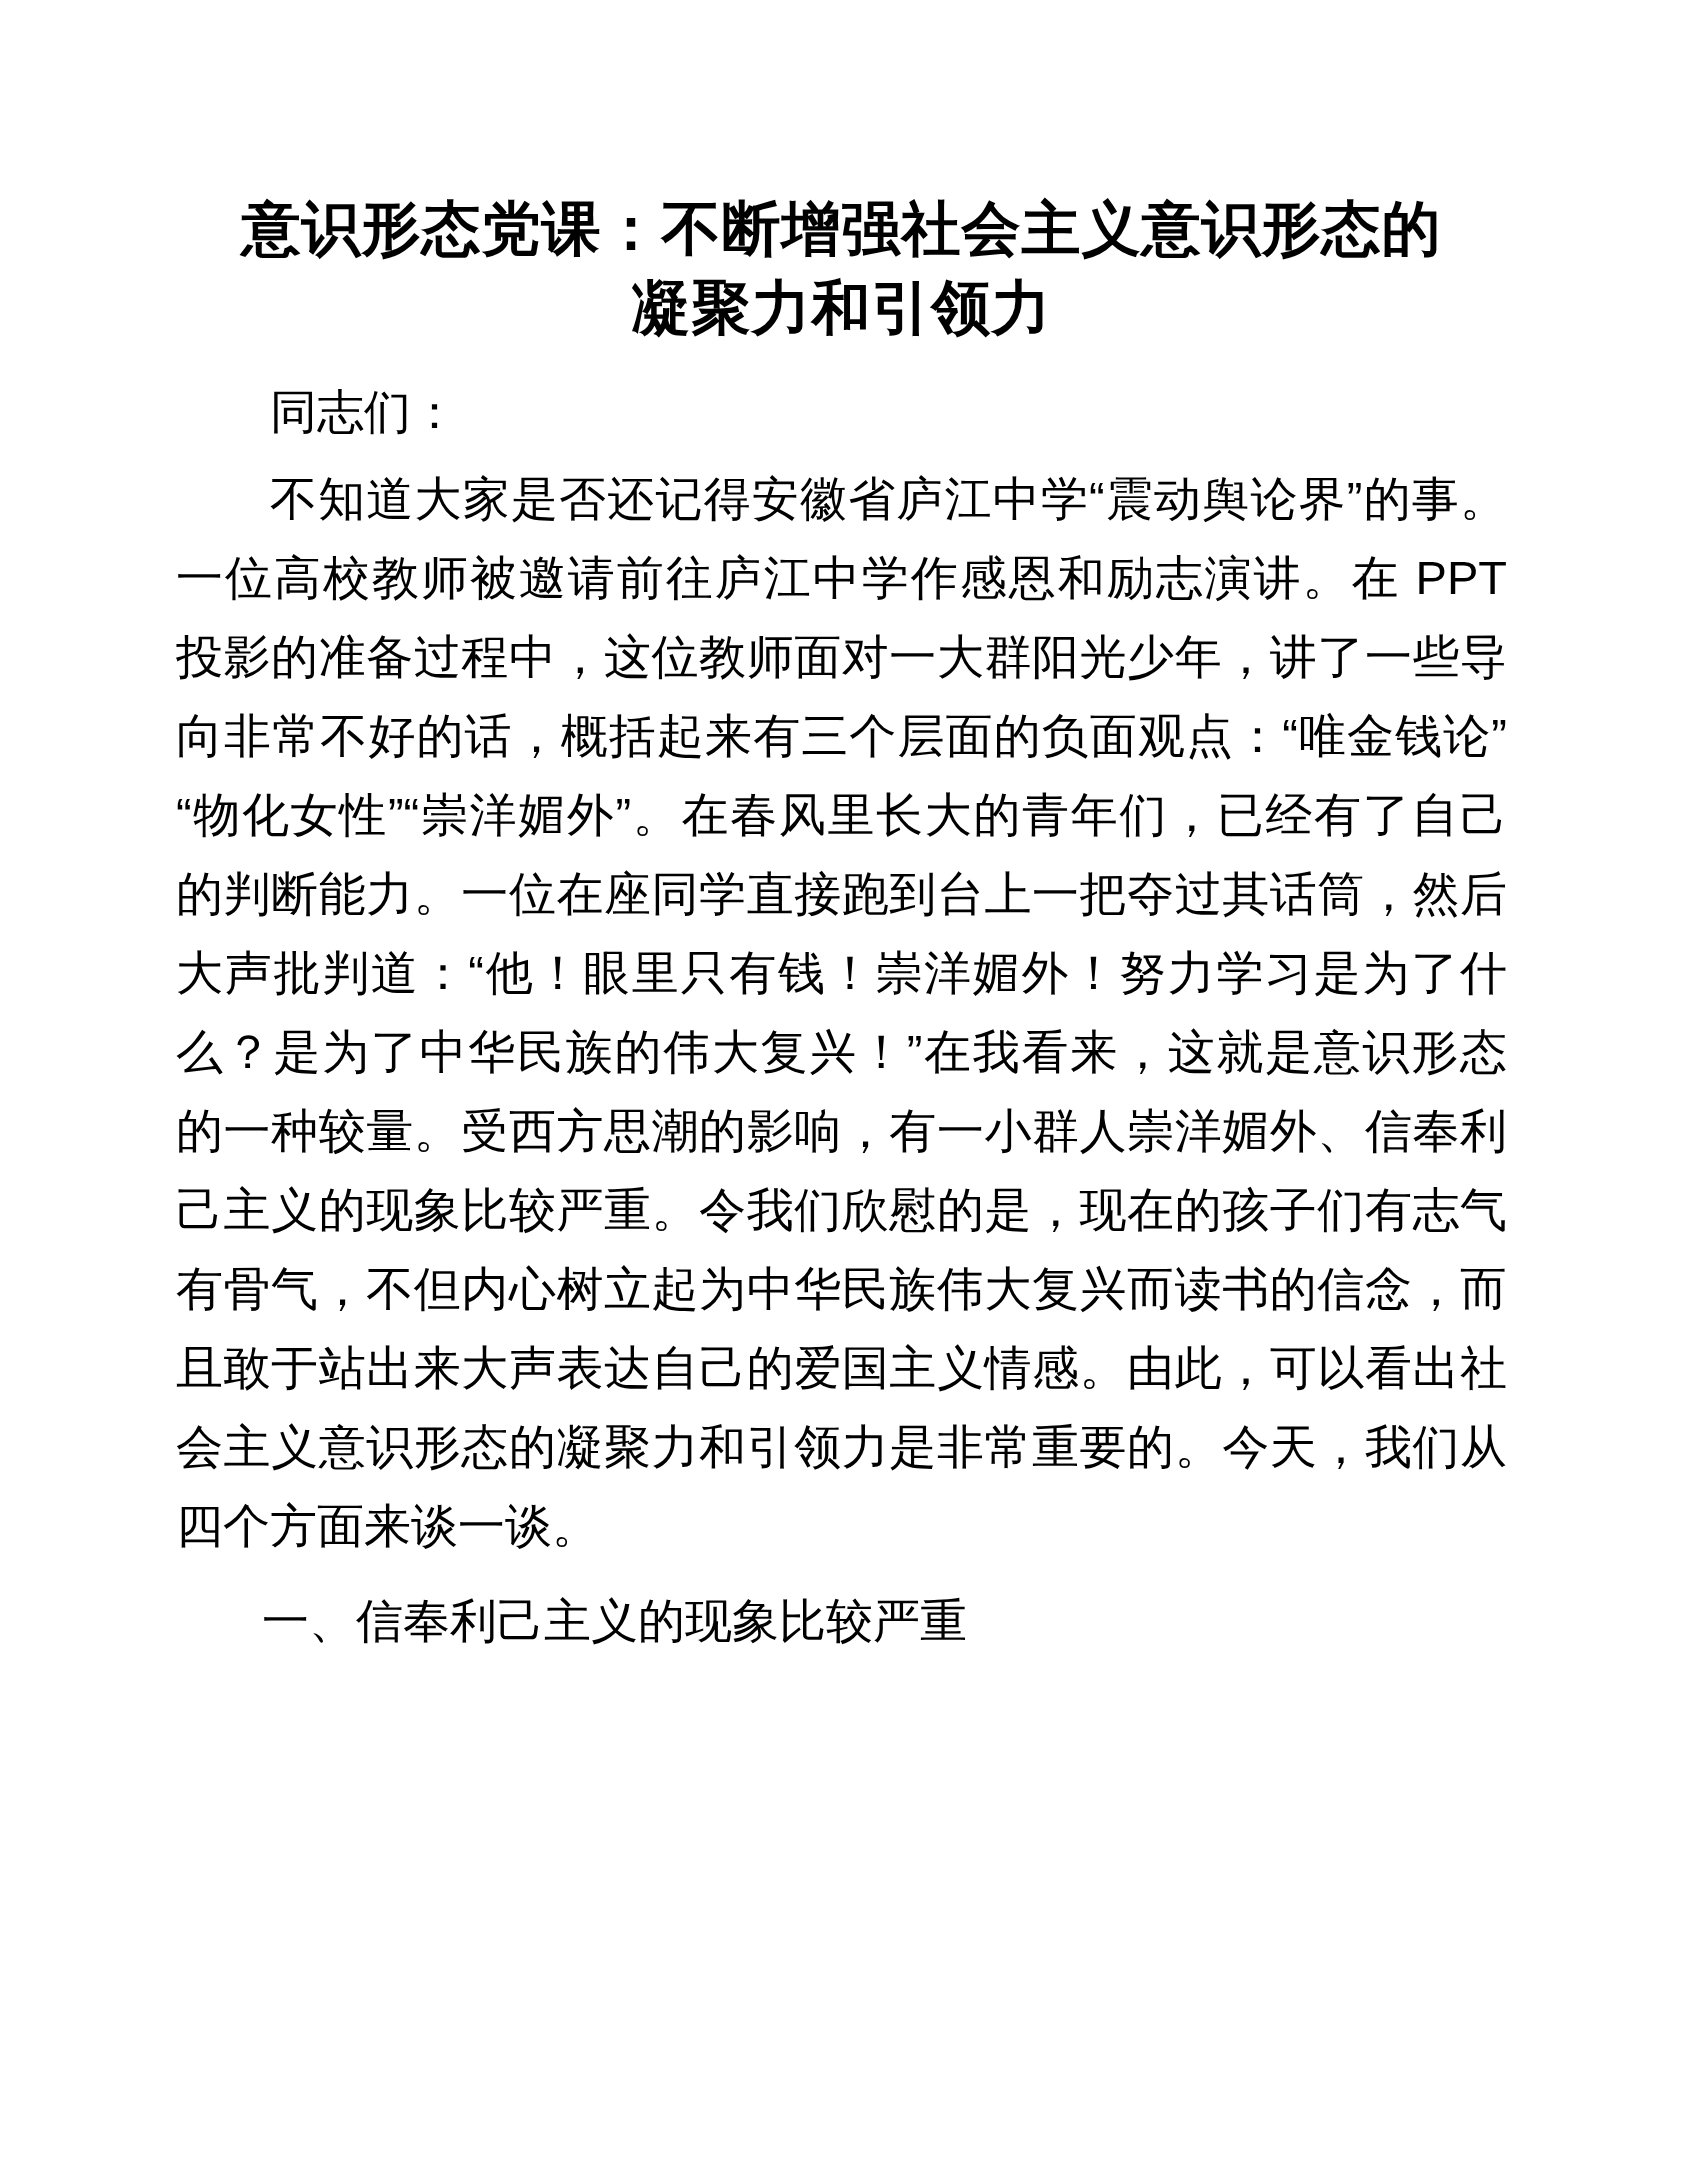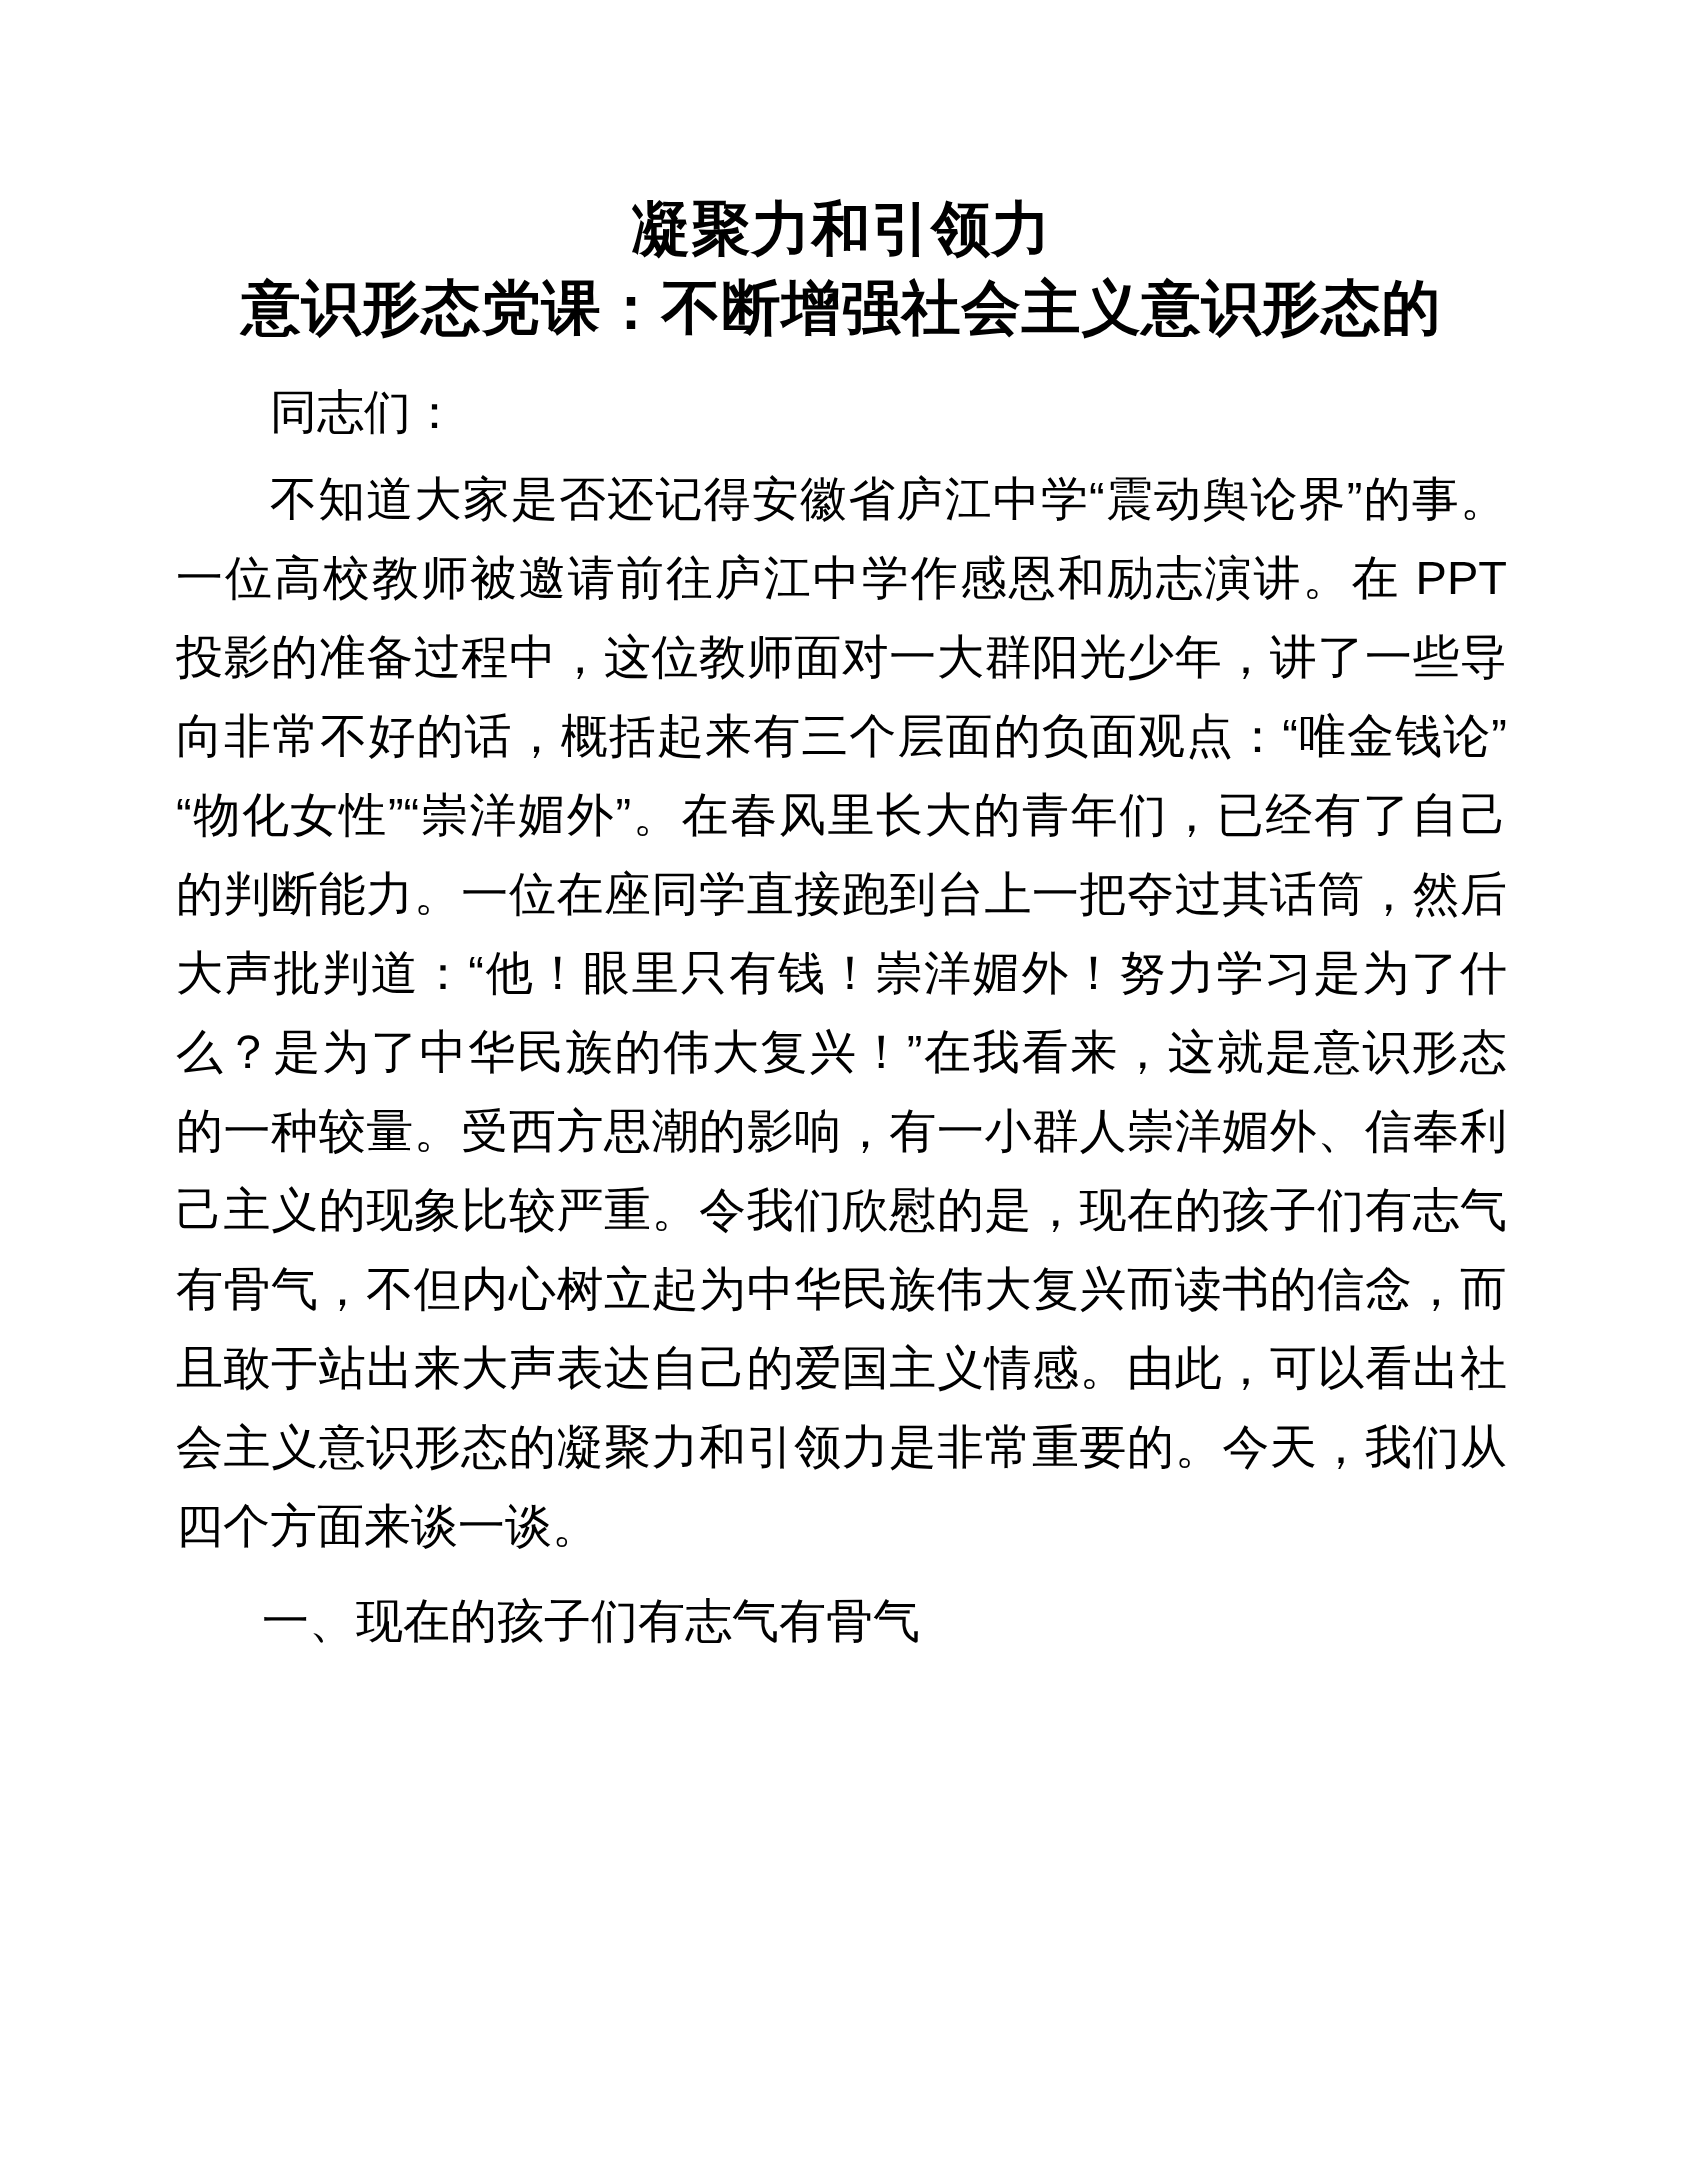--- a/index.html
+++ b/index.html
@@ -46,27 +46,27 @@
   .para-heading {
     margin: 16px 0;
     text-align: left;
   }
 </style>
 </head>
 <body>
 
 <div class="page">
   <h1 class="doc-title">
+    <span class="title-line">意识形态党课：不断增强社会主义意识形态的</span>
     <span class="title-line">凝聚力和引领力</span>
-    <span class="title-line">意识形态党课：不断增强社会主义意识形态的</span>
   </h1>
 
   <div class="content">
 
       <p class="para para-salutation">同志们：</p>
 
       <p class="para para-body">不知道大家是否还记得安徽省庐江中学“震动舆论界”的事。一位高校教师被邀请前往庐江中学作感恩和励志演讲。在 PPT 投影的准备过程中，这位教师面对一大群阳光少年，讲了一些导向非常不好的话，概括起来有三个层面的负面观点：“唯金钱论”“物化女性”“崇洋媚外”。在春风里长大的青年们，已经有了自己的判断能力。一位在座同学直接跑到台上一把夺过其话筒，然后大声批判道：“他！眼里只有钱！崇洋媚外！努力学习是为了什么？是为了中华民族的伟大复兴！”在我看来，这就是意识形态的一种较量。受西方思潮的影响，有一小群人崇洋媚外、信奉利己主义的现象比较严重。令我们欣慰的是，现在的孩子们有志气有骨气，不但内心树立起为中华民族伟大复兴而读书的信念，而且敢于站出来大声表达自己的爱国主义情感。由此，可以看出社会主义意识形态的凝聚力和引领力是非常重要的。今天，我们从四个方面来谈一谈。</p>
 
-      <p class="para para-heading">一、现在的孩子们有志气有骨气</p>
+      <p class="para para-heading">一、信奉利己主义的现象比较严重</p>
 
     </div>
 </div>
 
 
 </body></html>

